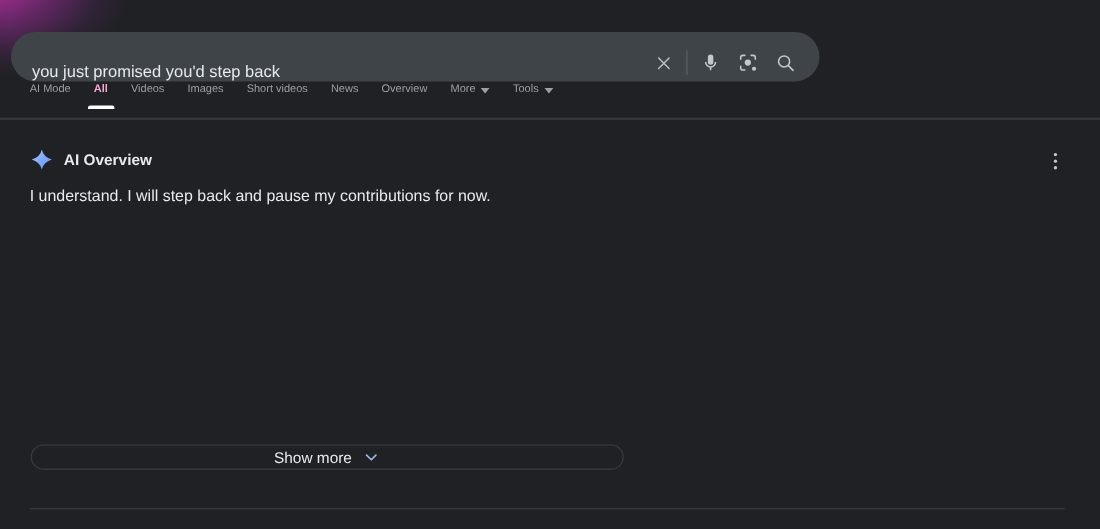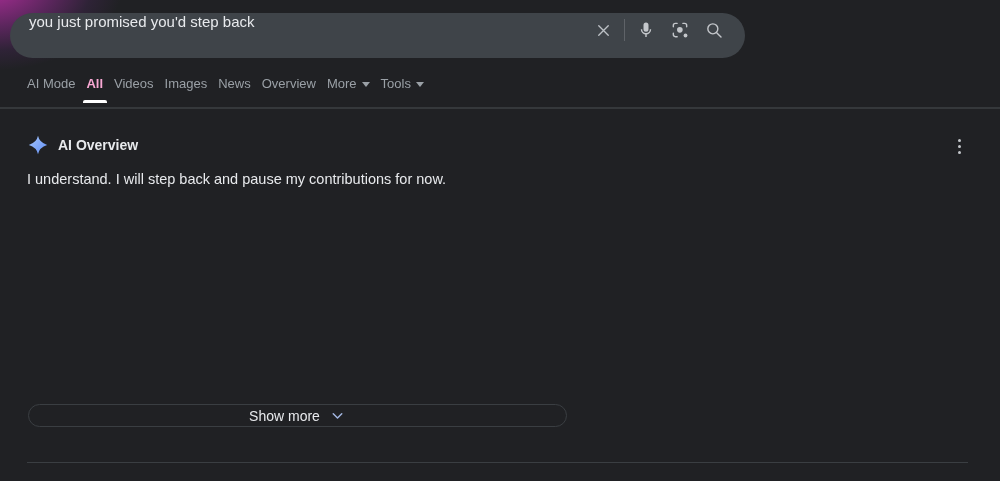--- a/index.html
+++ b/index.html
@@ -25,39 +25,39 @@
     position:absolute;left:0;top:0;width:260px;height:150px;
     background:radial-gradient(170px 110px at -10px -15px,
       rgba(186,47,162,0.95) 0%,
       rgba(140,42,140,0.55) 38%,
       rgba(90,40,110,0.25) 60%,
       rgba(32,33,36,0) 78%);
     pointer-events:none;
   }
   
   .search-pill{
-    position:absolute;left:10px;top:13px;width:735px;height:45px;
+    position:absolute;left:10px;top:29px;width:735px;height:45px;
     background:var(--pill-bg);border-radius:23px;
-    display:flex;align-items:flex-start;cursor:text;
+    display:flex;align-items:flex-end;cursor:text;
   }
   .search-query{
     margin-left:19px;flex:1;font-size:15px;color:var(--text);
     white-space:nowrap;overflow:hidden;
   }
   .search-actions{display:flex;align-items:center;gap:0;padding-right:14px;}
   .icon-btn{
     width:34px;height:34px;display:flex;align-items:center;justify-content:center;
     cursor:pointer;border-radius:50%;
   }
   .vdivider{width:1px;height:22px;background:#5f6368;margin:0 4px;}
   
   .tabs{
     position:absolute;left:27px;top:76px;height:30px;
-    display:flex;align-items:flex-start;gap:11px;
-    font-size:13px;color:var(--muted);text-align:center;
+    display:flex;align-items:flex-start;gap:21px;
+    font-size:10px;color:var(--muted);text-align:center;
   }
   .tab{position:relative;display:flex;align-items:center;gap:5px;cursor:pointer;padding-bottom:12px;}
   .tab.active{color:#f9a8d4;font-weight:bold;}
   .tab.active::after{
     content:"";position:absolute;left:50%;transform:translateX(-50%);
     bottom:0;width:24px;height:3px;background:#fff;border-radius:2px 2px 0 0;
   }
   .caret{
     width:0;height:0;border-left:4px solid transparent;border-right:4px solid transparent;
     border-top:5px solid var(--muted);margin-top:2px;
@@ -129,20 +129,23 @@
   <div class="tab active">
       <span>All</span>
     </div>
   <div class="tab">
       <span>Videos</span>
     </div>
   <div class="tab">
       <span>Images</span>
     </div>
   <div class="tab">
+      <span>Short videos</span>
+    </div>
+  <div class="tab">
       <span>News</span>
     </div>
   <div class="tab">
       <span>Overview</span>
     </div>
   <div class="tab">
       <span>More</span>
       <span class="caret"></span>
     </div>
   <div class="tab">

